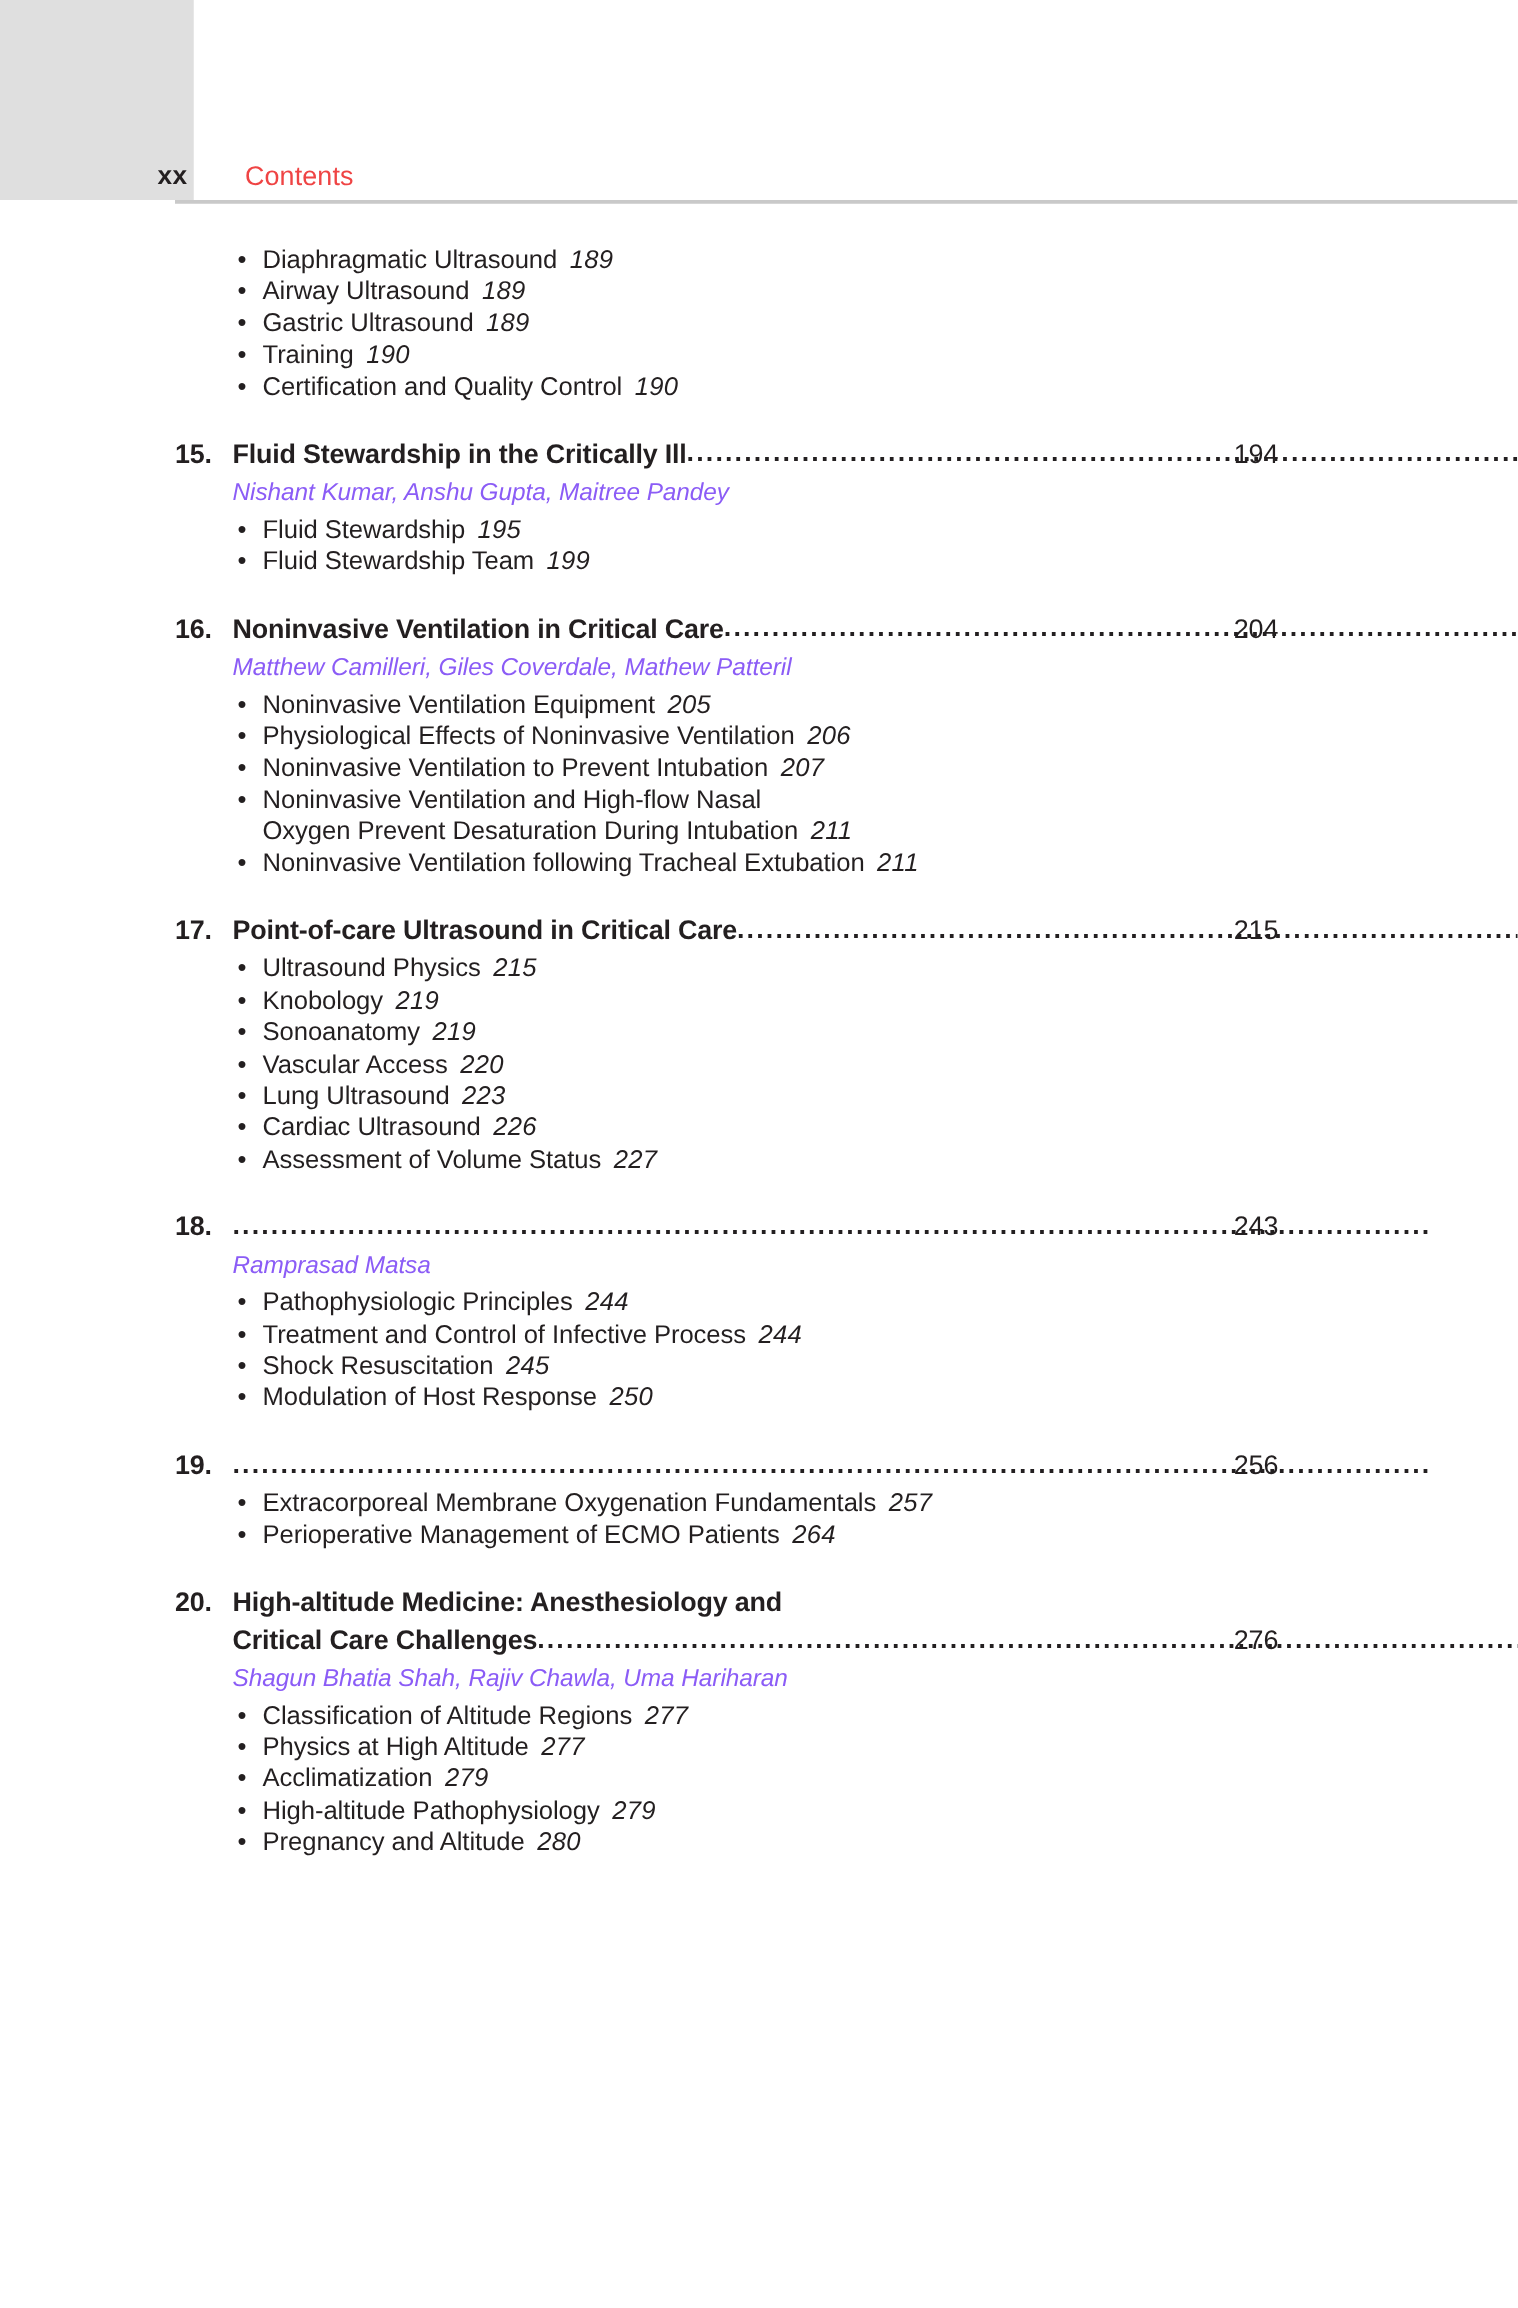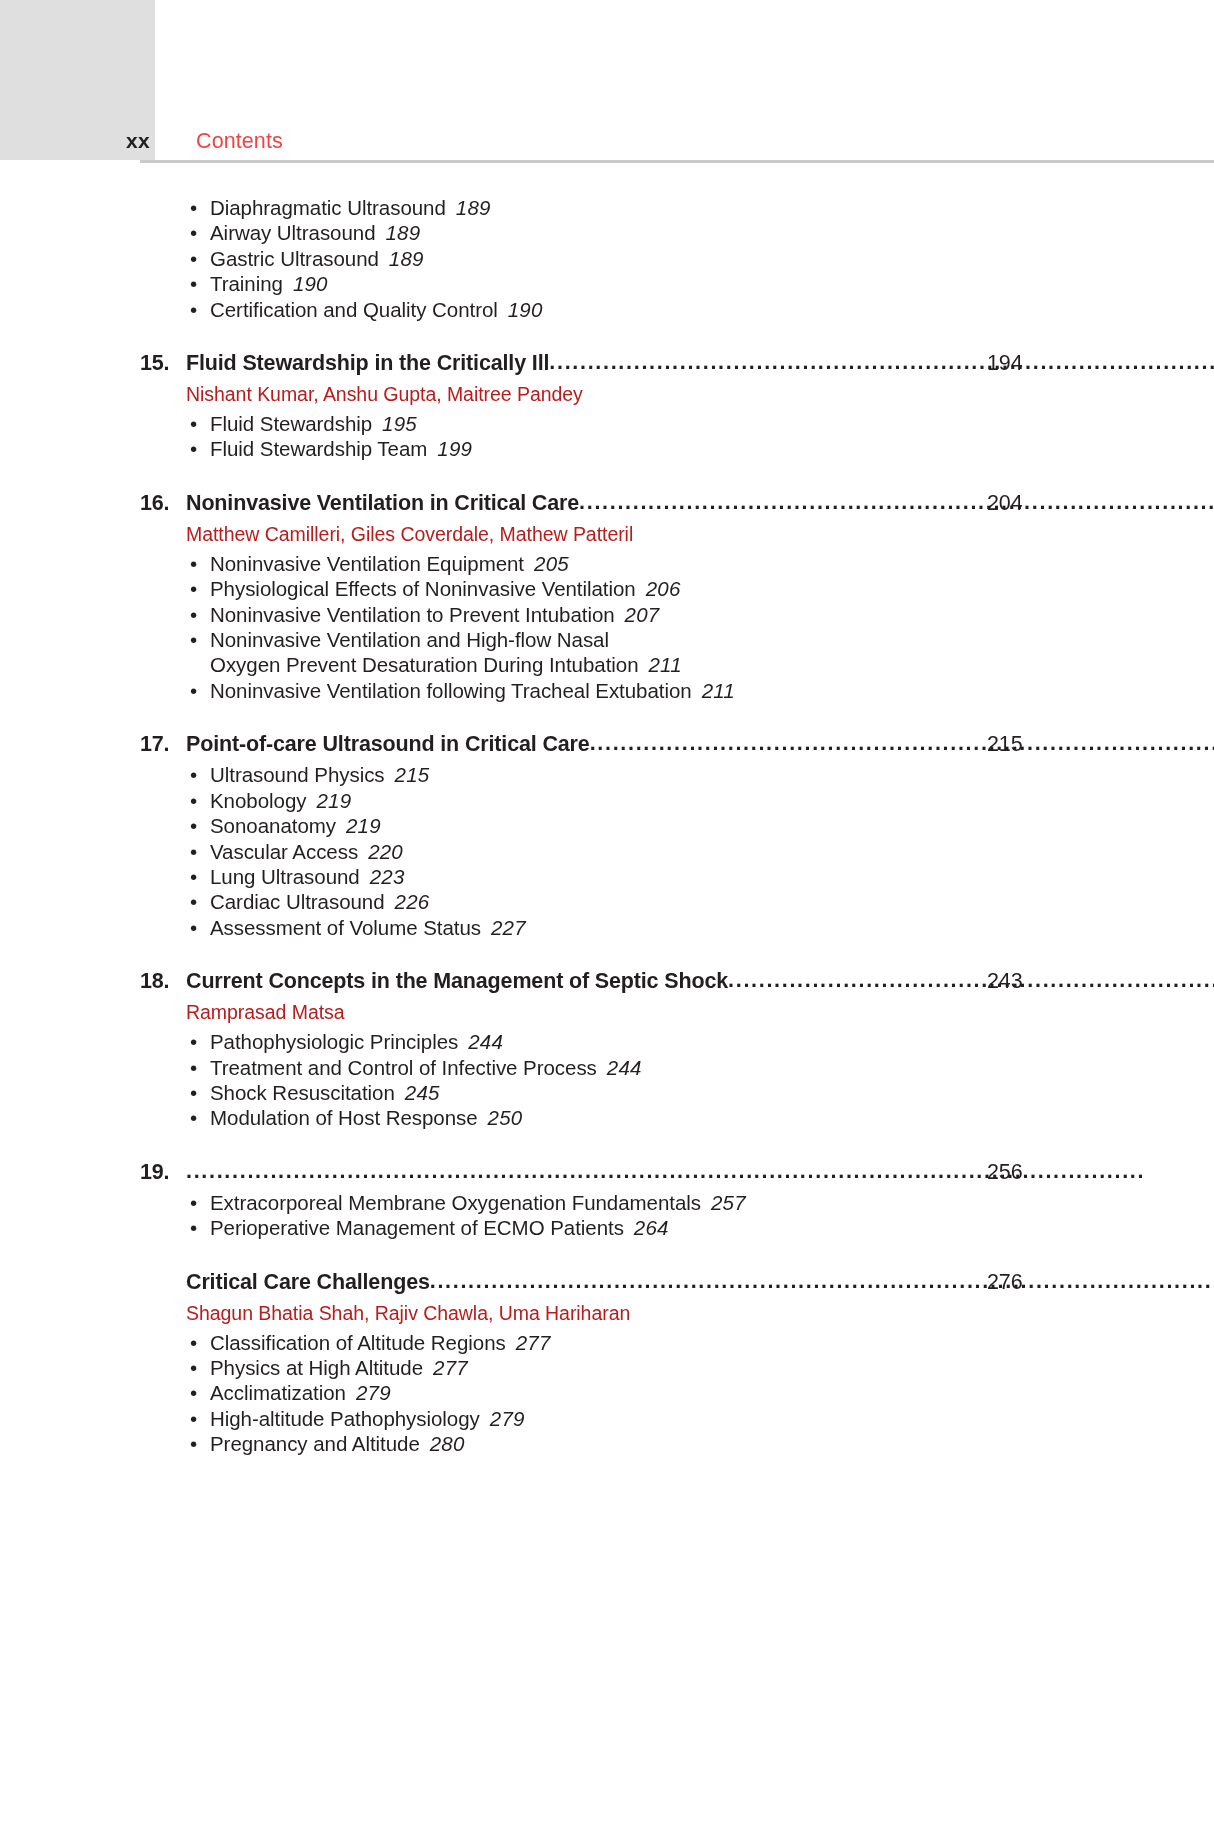--- a/index.html
+++ b/index.html
@@ -156,25 +156,26 @@
     line-height: 30px;
     letter-spacing: -0.1px;
   }
   .chap-row {
     position: relative;
   }
   .chap-row .chap-page { right: 155px; width: 80px; }
 
   .authors {
     padding-left: 186px;
+    font-style: italic;
     font-size: 19.5px;
     line-height: 26px;
     margin-top: 3px;
     margin-bottom: 4px;
-    color: #b91c1c;
+    color: #8b5cf6;
     letter-spacing: -0.05px;
   }
 
   .chapter ul.bullets { margin-top: 3px; }
 </style>
 </head>
 <body>
 
 <div class="corner-block"></div>
 
@@ -241,21 +242,20 @@
         <li class="bullet"><span class="dot">•</span><span class="btext">Vascular Access</span><span class="bpage">220</span></li>
         <li class="bullet"><span class="dot">•</span><span class="btext">Lung Ultrasound</span><span class="bpage">223</span></li>
         <li class="bullet"><span class="dot">•</span><span class="btext">Cardiac Ultrasound</span><span class="bpage">226</span></li>
         <li class="bullet"><span class="dot">•</span><span class="btext">Assessment of Volume Status</span><span class="bpage">227</span></li>
       </ul>
     </div>
     <div class="chapter">
       <div class="chap-line chap-row">
         <div class="chap-num">18.</div>
         <div class="chap-title-wrap">
-          <span class="chap-title">Current Concepts in the Management of Septic Shock</span>
           <span class="leader">.............................................................................................................................</span>
         </div>
         <div class="chap-page">243</div>
       </div>
       <div class="authors">Ramprasad Matsa</div>
       <ul class="bullets">
         <li class="bullet"><span class="dot">•</span><span class="btext">Pathophysiologic Principles</span><span class="bpage">244</span></li>
         <li class="bullet"><span class="dot">•</span><span class="btext">Treatment and Control of Infective Process</span><span class="bpage">244</span></li>
         <li class="bullet"><span class="dot">•</span><span class="btext">Shock Resuscitation</span><span class="bpage">245</span></li>
         <li class="bullet"><span class="dot">•</span><span class="btext">Modulation of Host Response</span><span class="bpage">250</span></li>
@@ -268,20 +268,26 @@
           <span class="leader">.............................................................................................................................</span>
         </div>
         <div class="chap-page">256</div>
       </div>
       <ul class="bullets">
         <li class="bullet"><span class="dot">•</span><span class="btext">Extracorporeal Membrane Oxygenation Fundamentals</span><span class="bpage">257</span></li>
         <li class="bullet"><span class="dot">•</span><span class="btext">Perioperative Management of ECMO Patients</span><span class="bpage">264</span></li>
       </ul>
     </div>
     <div class="chapter">
+      <div class="chap-line chap-row">
+        <div class="chap-num">20.</div>
+        <div class="chap-title-wrap">
+          <span class="chap-title">High-altitude Medicine: Anesthesiology and</span>
+        </div>
+      </div>
       <div class="chap-line chap-row second-line">
         <div class="chap-num"></div>
         <div class="chap-title-wrap">
           <span class="chap-title">Critical Care Challenges</span>
           <span class="leader">.............................................................................................................................</span>
         </div>
         <div class="chap-page">276</div>
       </div>
       <div class="authors">Shagun Bhatia Shah, Rajiv Chawla, Uma Hariharan</div>
       <ul class="bullets">

